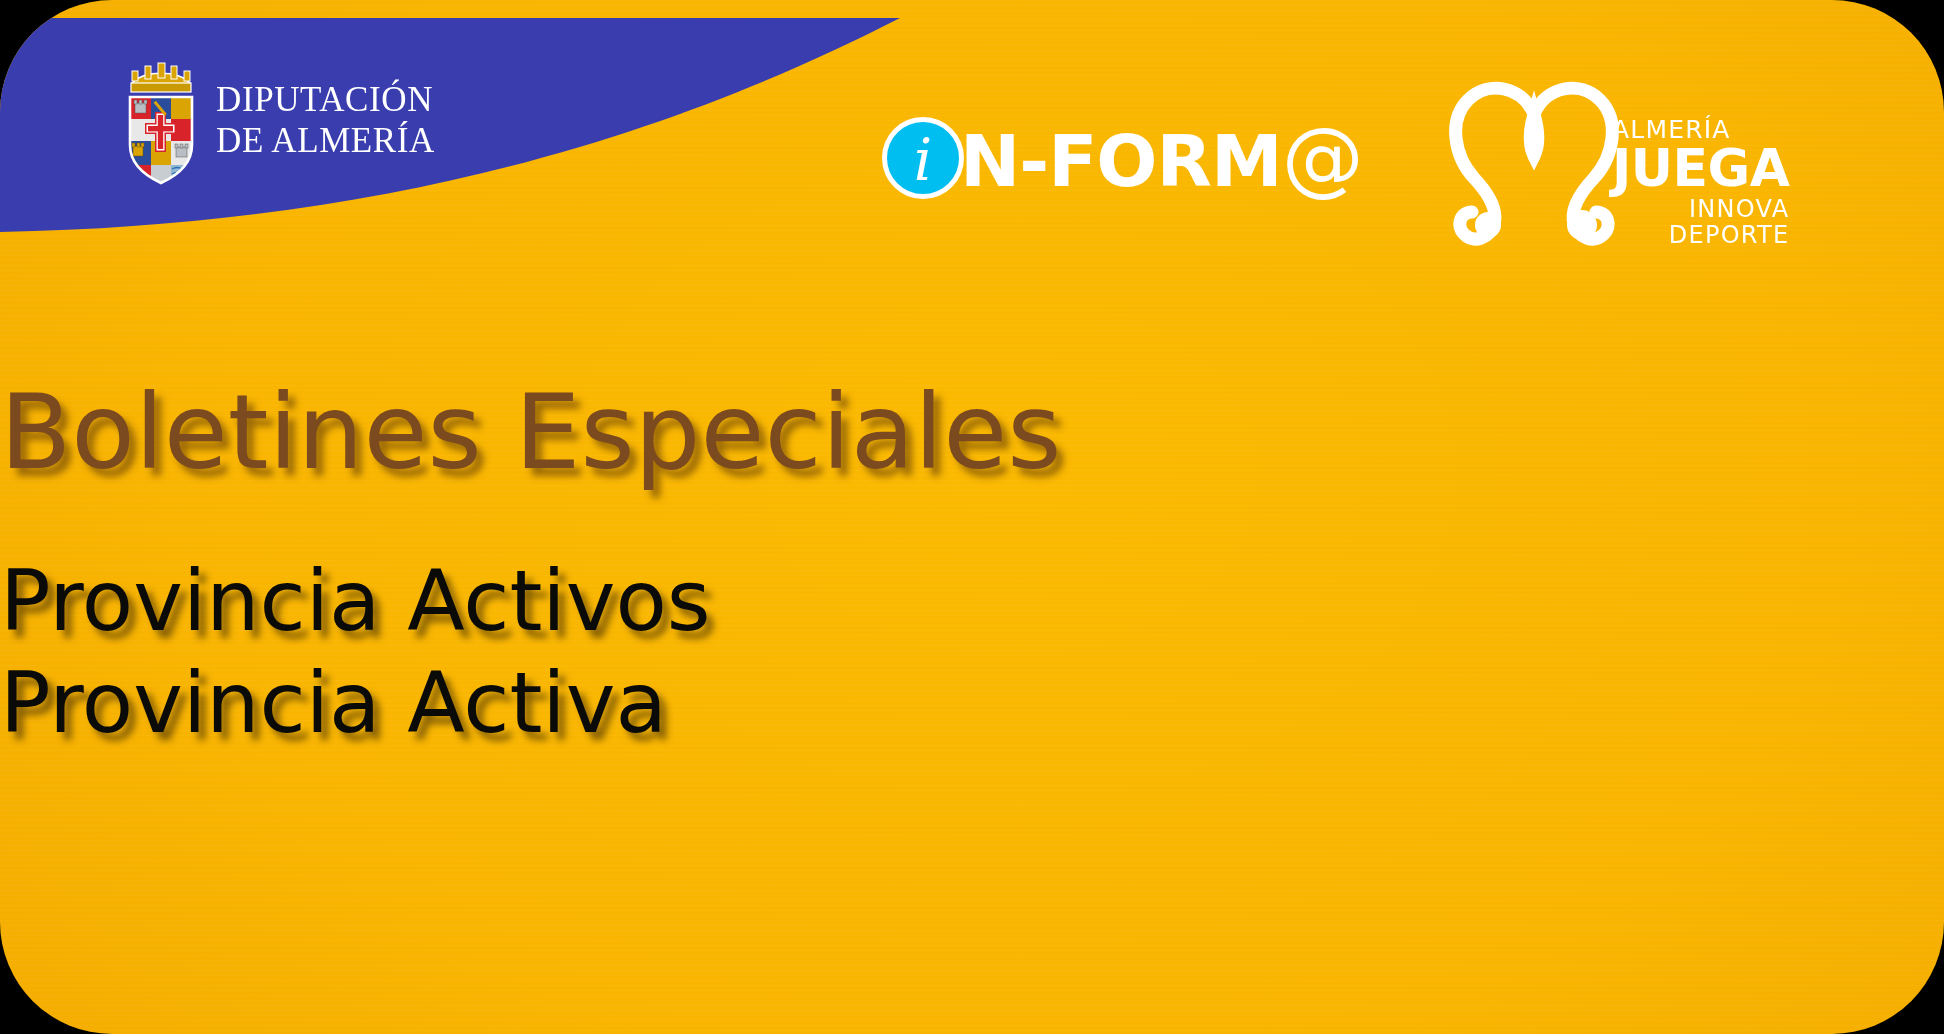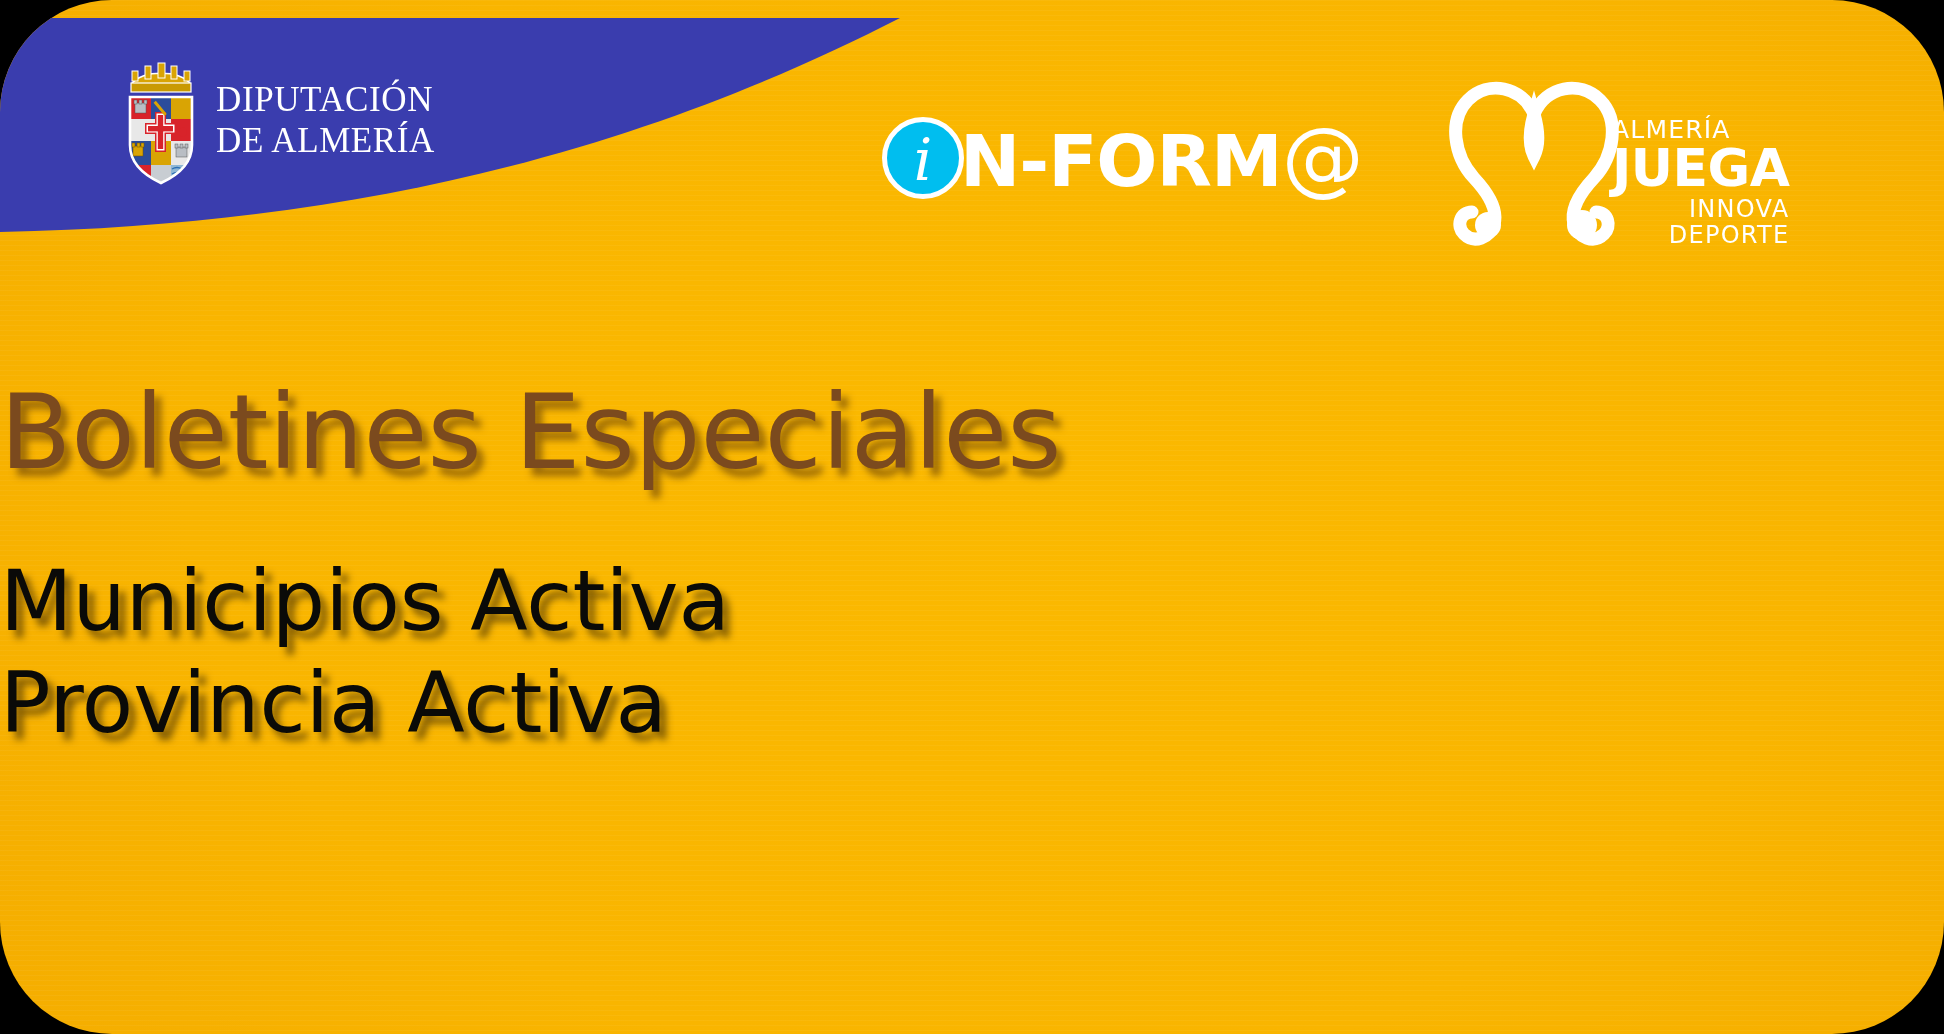--- a/index.html
+++ b/index.html
@@ -317,19 +317,19 @@
           <div class="jl-deporte">INNOVA</div>
           <div class="jl-innova">DEPORTE</div>
         </div>
       </div>
 
     </div>
 
     <div class="titles">
       <div class="main-title">Boletines Especiales</div>
       <div class="subtitle">
-        <span class="subtitle-line">Municipios Activa</span>
+        <span class="subtitle-line">Provincia Activos</span>
         <span class="subtitle-line">Provincia Activa</span>
       </div>
     </div>
 
   </div>
 </div>
 
 </body></html>

